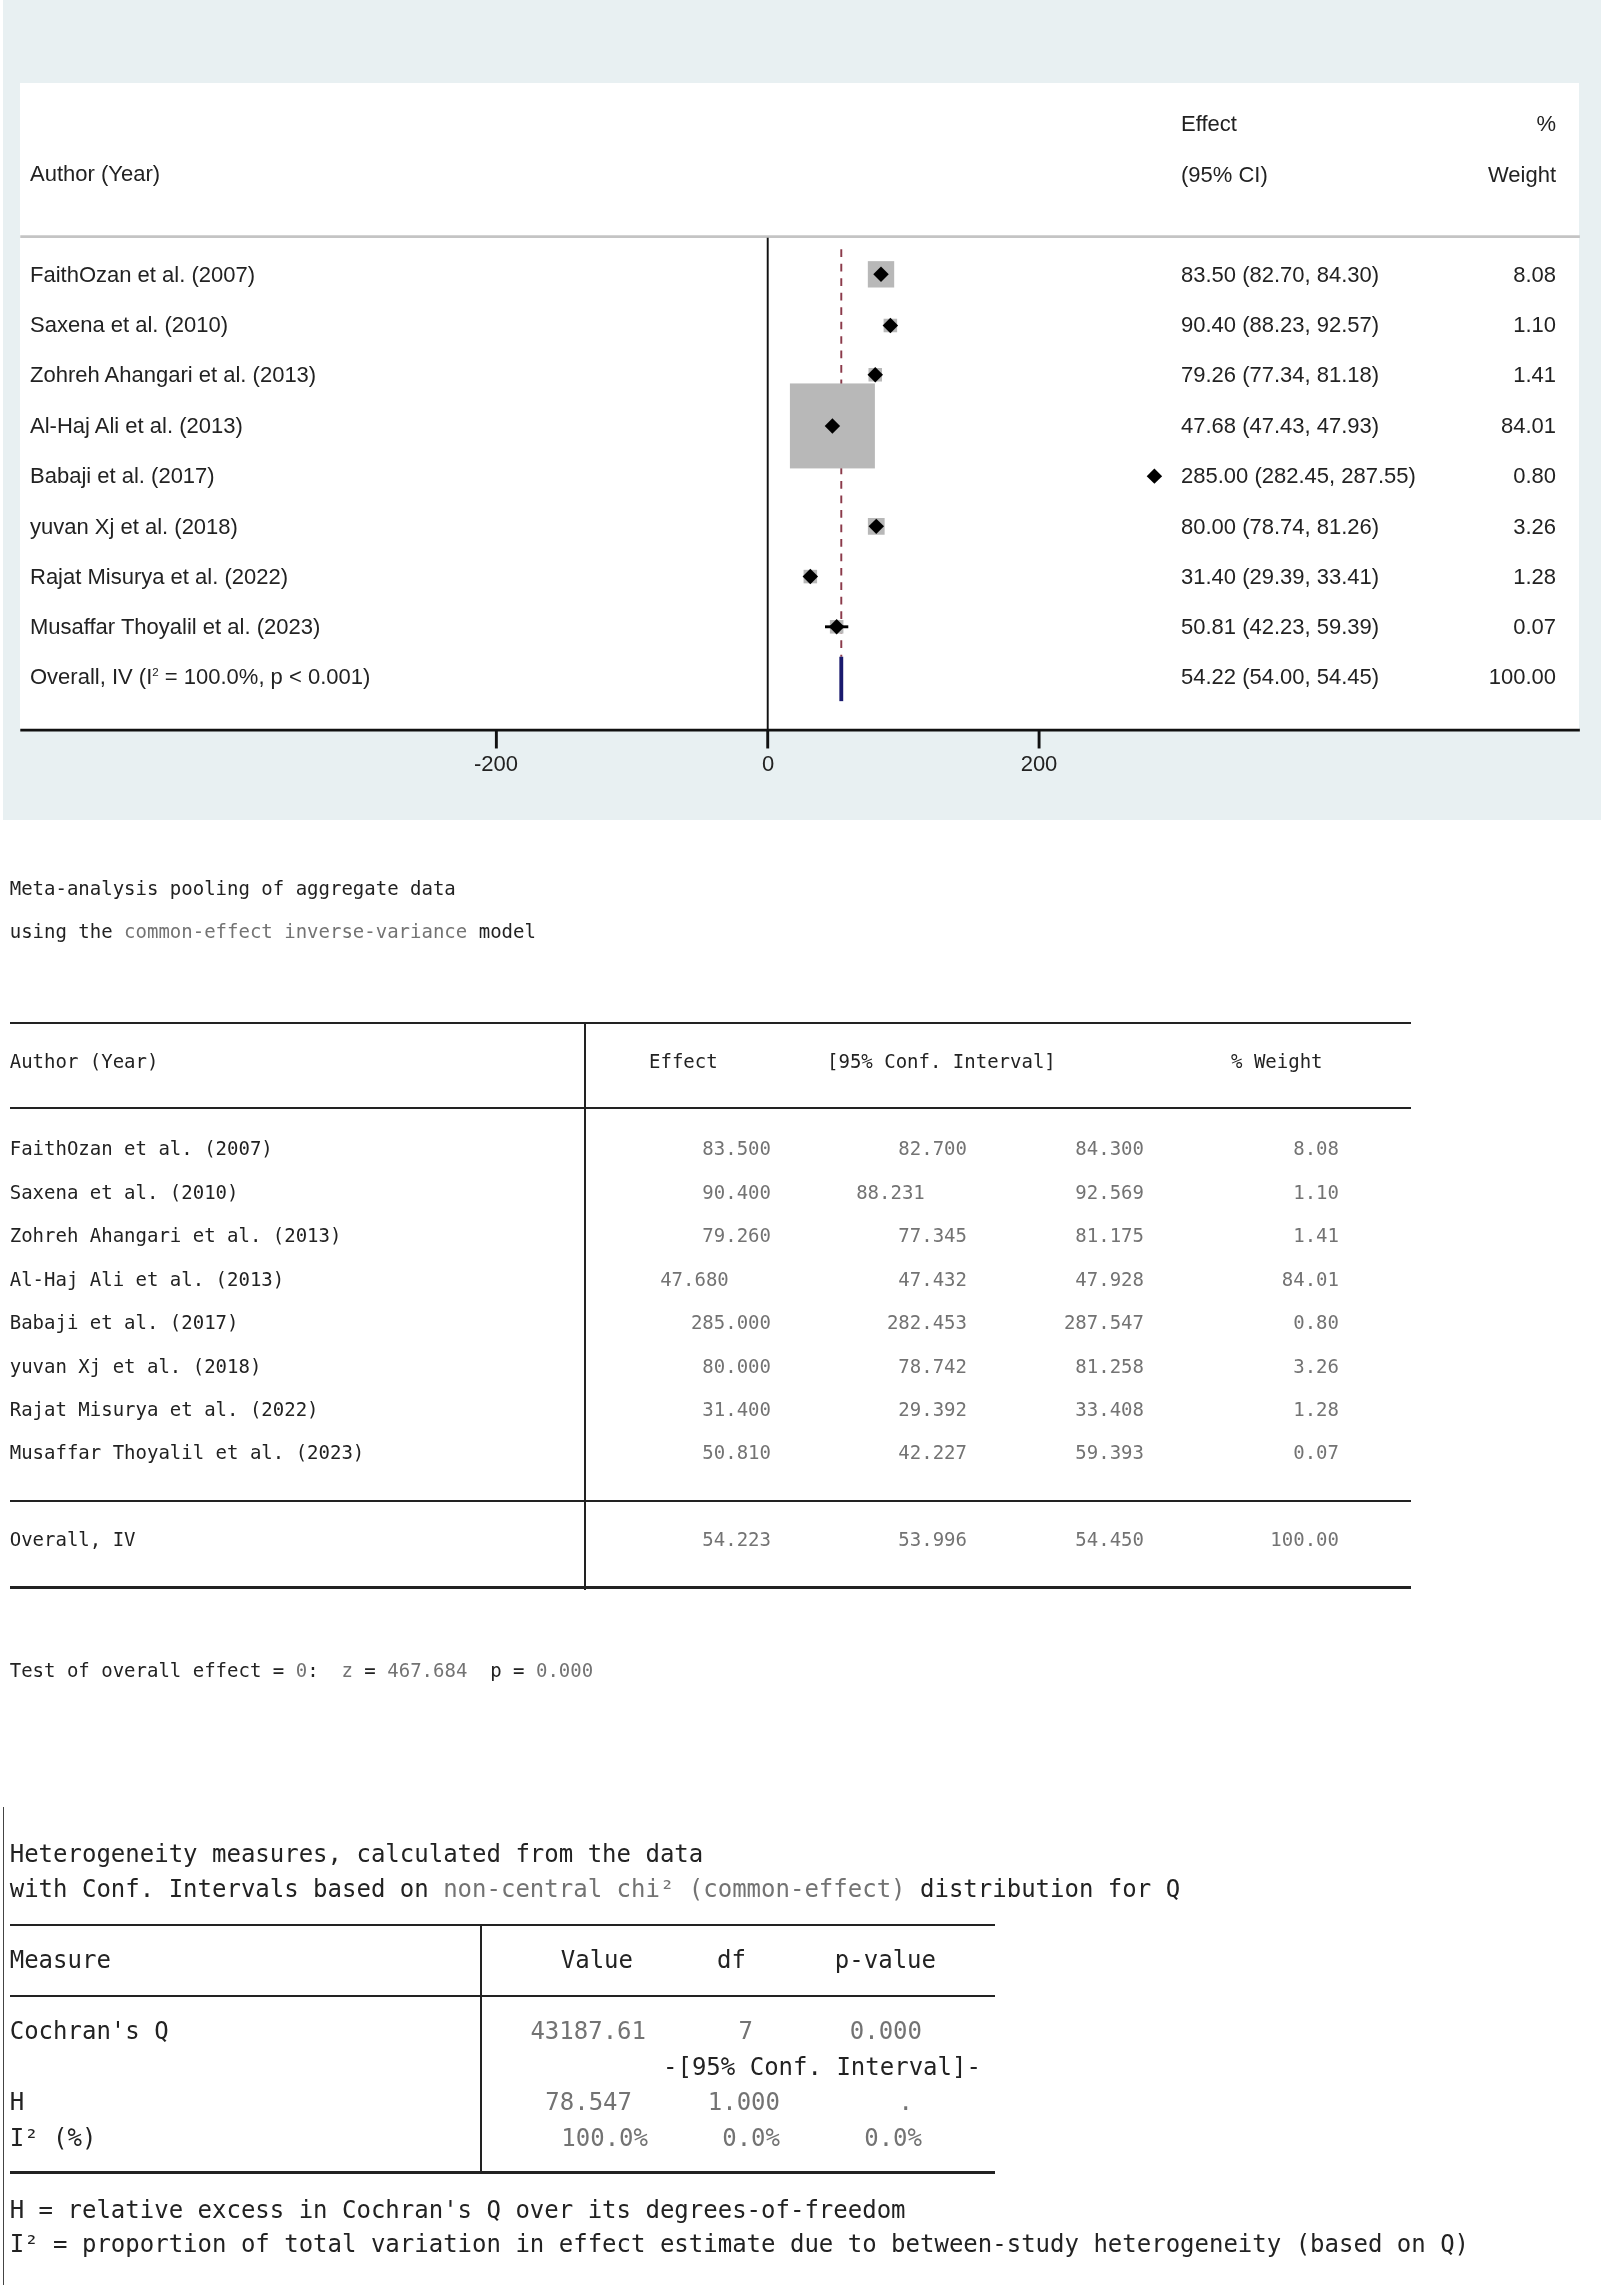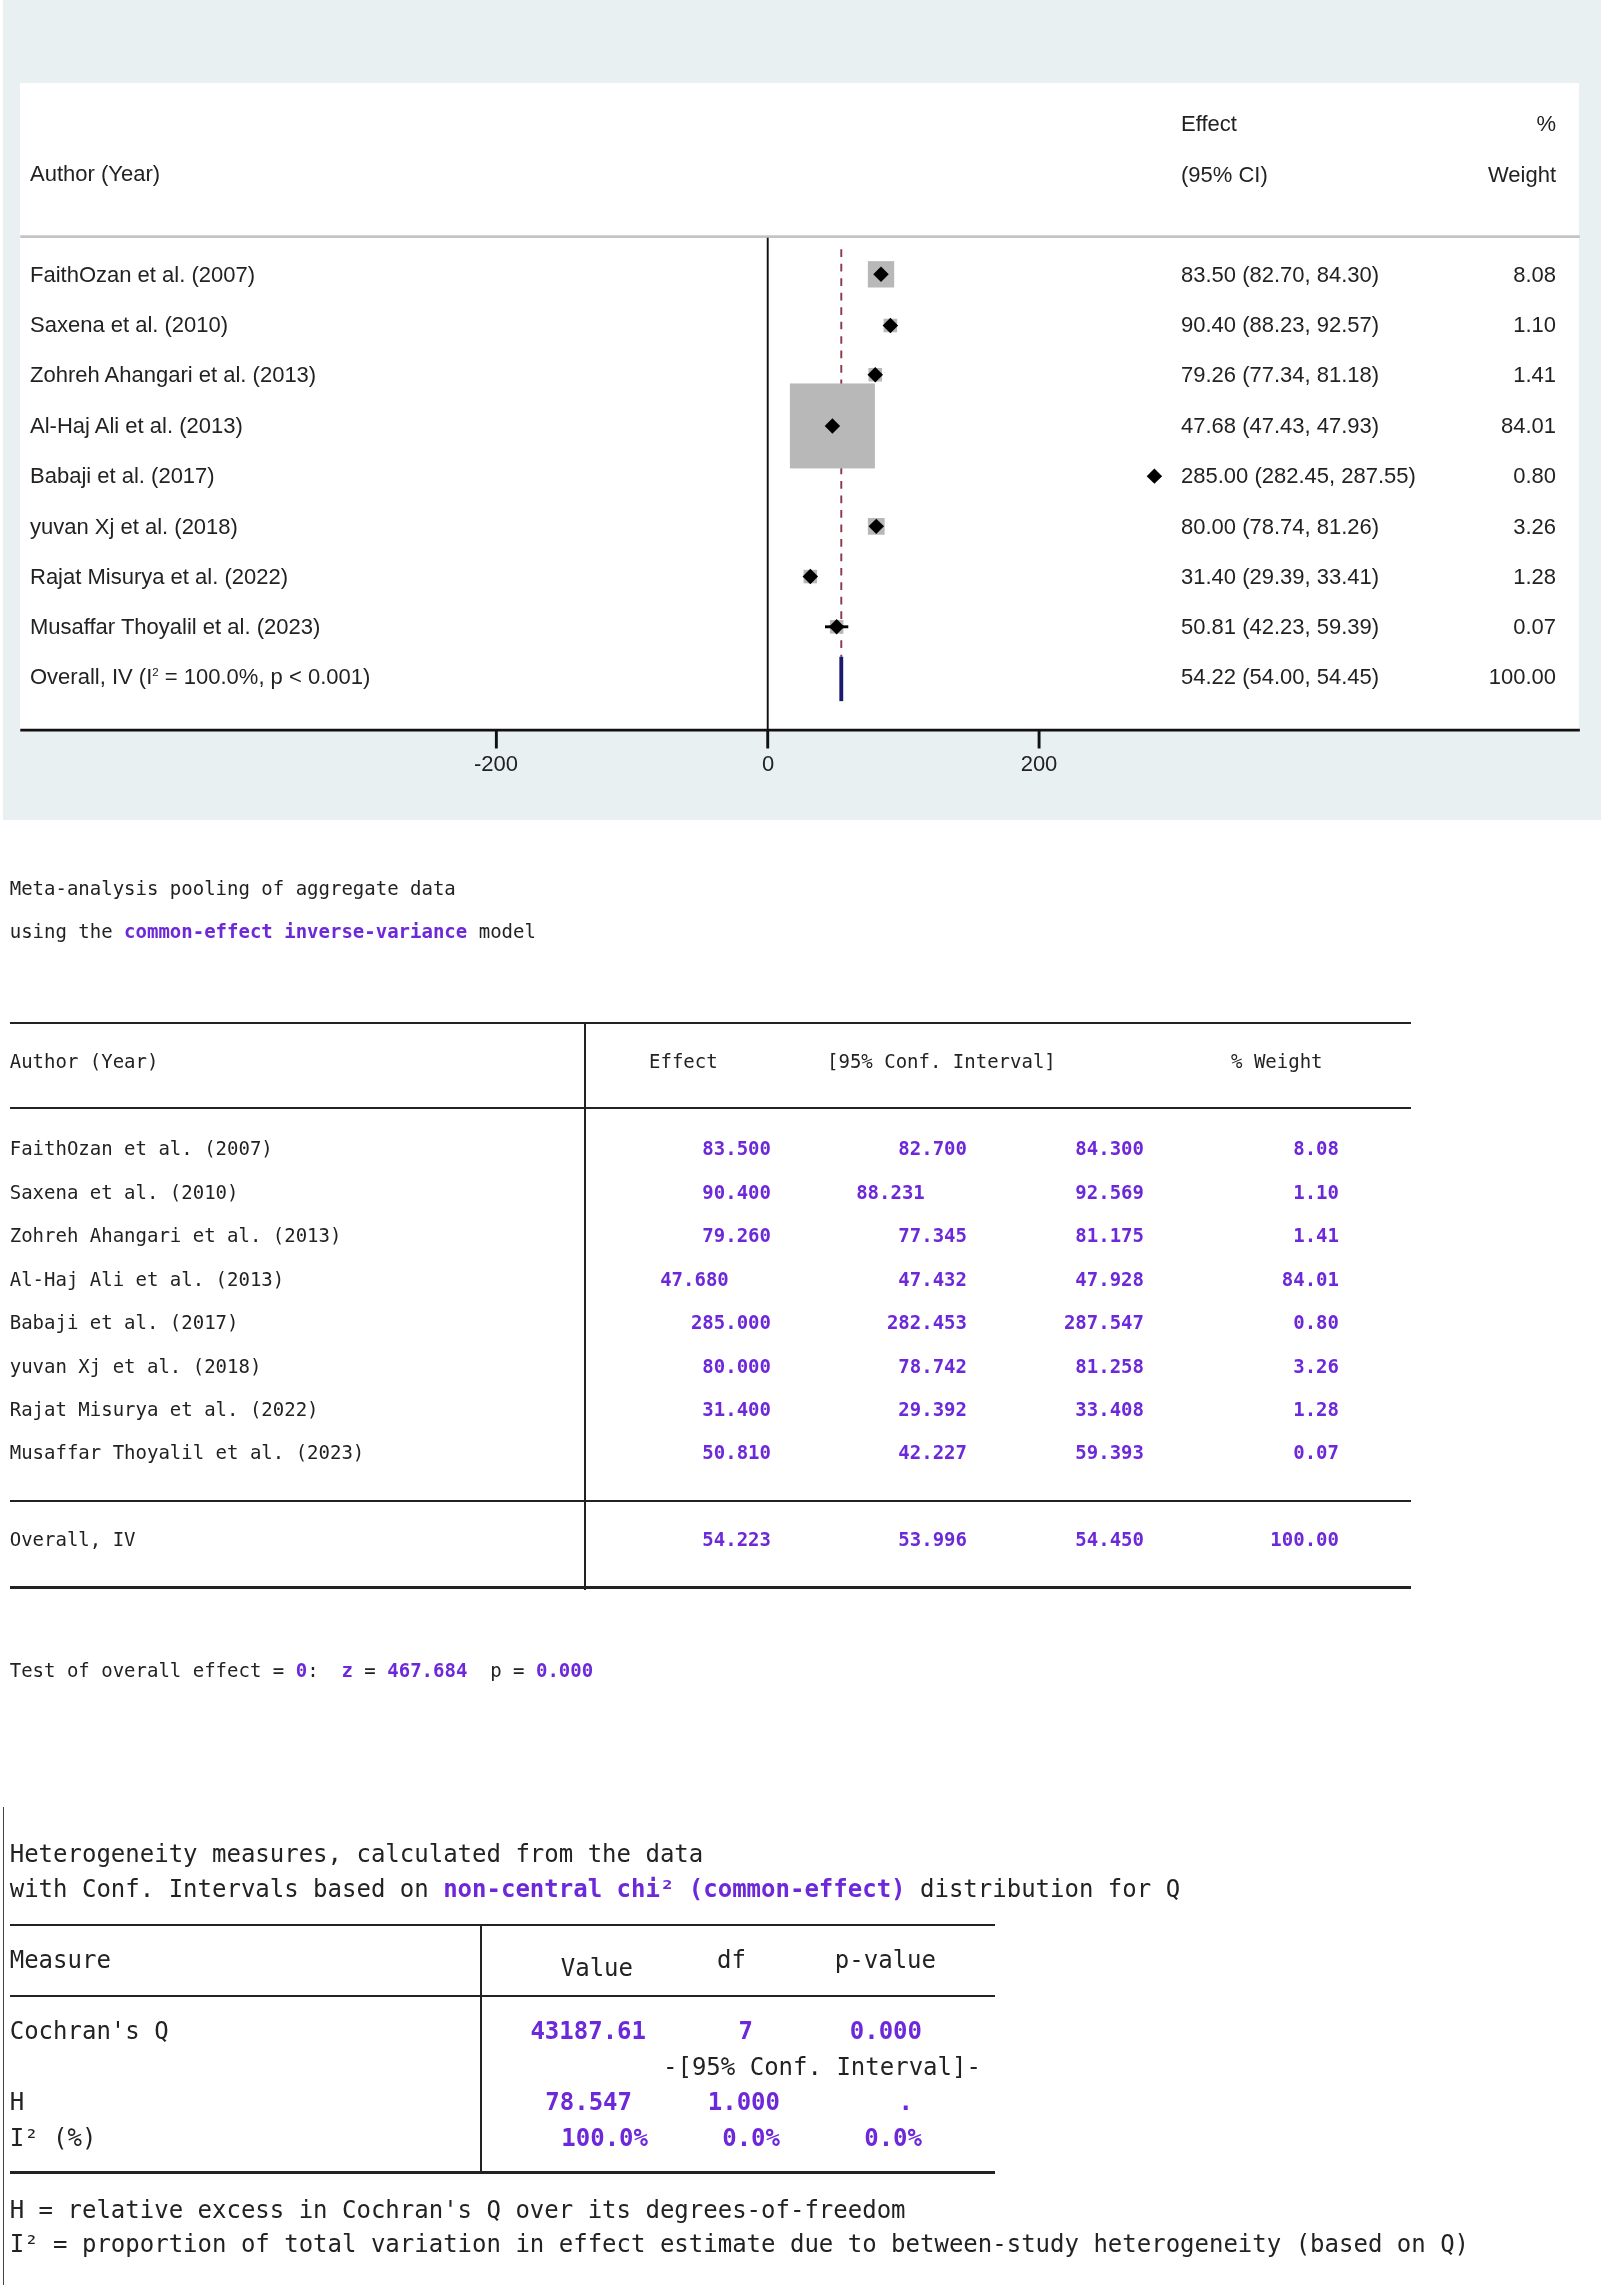--- a/index.html
+++ b/index.html
@@ -8,21 +8,21 @@
   
   #forest-bg{left:2.9px;top:0;width:1598px;height:820px;background:#e8f0f2;}
   #forest-panel{left:20px;top:83px;width:1559px;height:647px;background:#ffffff;}
   .fp-text{position:absolute;font-size:22px;color:#222;white-space:nowrap;line-height:1;font-family:"Liberation Sans",sans-serif;}
   .fp-right{text-align:right;}
   #plot-svg{position:absolute;left:0;top:0;}
   
   .mono{font-family:"DejaVu Sans Mono","Liberation Mono",monospace;white-space:pre;position:absolute;line-height:1;color:#222;}
   .big{font-size:19px;}
   .small{font-size:24px;}
-  .b{font-weight:bold;color:#6d28d9;}
+  .b{font-weight:normal;color:#737373;}
   .rule{position:absolute;background:#222;height:1.9px;}
   .vrule{position:absolute;background:#222;width:1.9px;}
   .num{text-align:right;}
 </style>
 </head>
 <body>
 
 <div class="abs" id="forest-bg"></div>
 <div class="abs" id="forest-panel"></div>
 
@@ -190,21 +190,21 @@
 
 <div class="mono small" style="left:9.7px;top:1842px;">Heterogeneity measures, calculated from the data</div>
 <div class="mono small" style="left:9.7px;top:1877px;"><span>with Conf. Intervals based on </span><span class="b">non-central chi² (common-effect)</span><span> distribution for Q</span></div>
 
 <div class="rule" style="left:9.7px;top:1924px;width:985px;"></div>
 <div class="rule" style="left:9.7px;top:1995px;width:985px;"></div>
 <div class="rule" style="left:9.7px;top:2171px;width:985px;height:2.9px;"></div>
 <div class="vrule" style="left:480px;top:1924px;height:250px;"></div>
 
 <div class="mono small" style="left:9.7px;top:1948px;">Measure</div>
-<div class="mono small num" style="left:536px;width:97px;top:1948px;margin-top:8px;">Value</div>
+<div class="mono small num" style="left:536px;width:97px;top:1948px;">Value</div>
 <div class="mono small num" style="left:676px;width:70px;top:1948px;">df</div>
 <div class="mono small num" style="left:811px;width:125px;top:1948px;">p-value</div>
 
 <div class="mono small" style="left:9.7px;top:2019px;">Cochran's Q</div>
 <div class="mono small b num" style="left:521px;width:125px;top:2019px;">43187.61</div>
 <div class="mono small b num" style="left:676px;width:77px;top:2019px;">7</div>
 <div class="mono small b num" style="left:801px;width:121px;top:2019px;">0.000</div>
 
 <div class="mono small" style="left:663px;top:2055px;">-[95% Conf. Interval]-</div>
 

